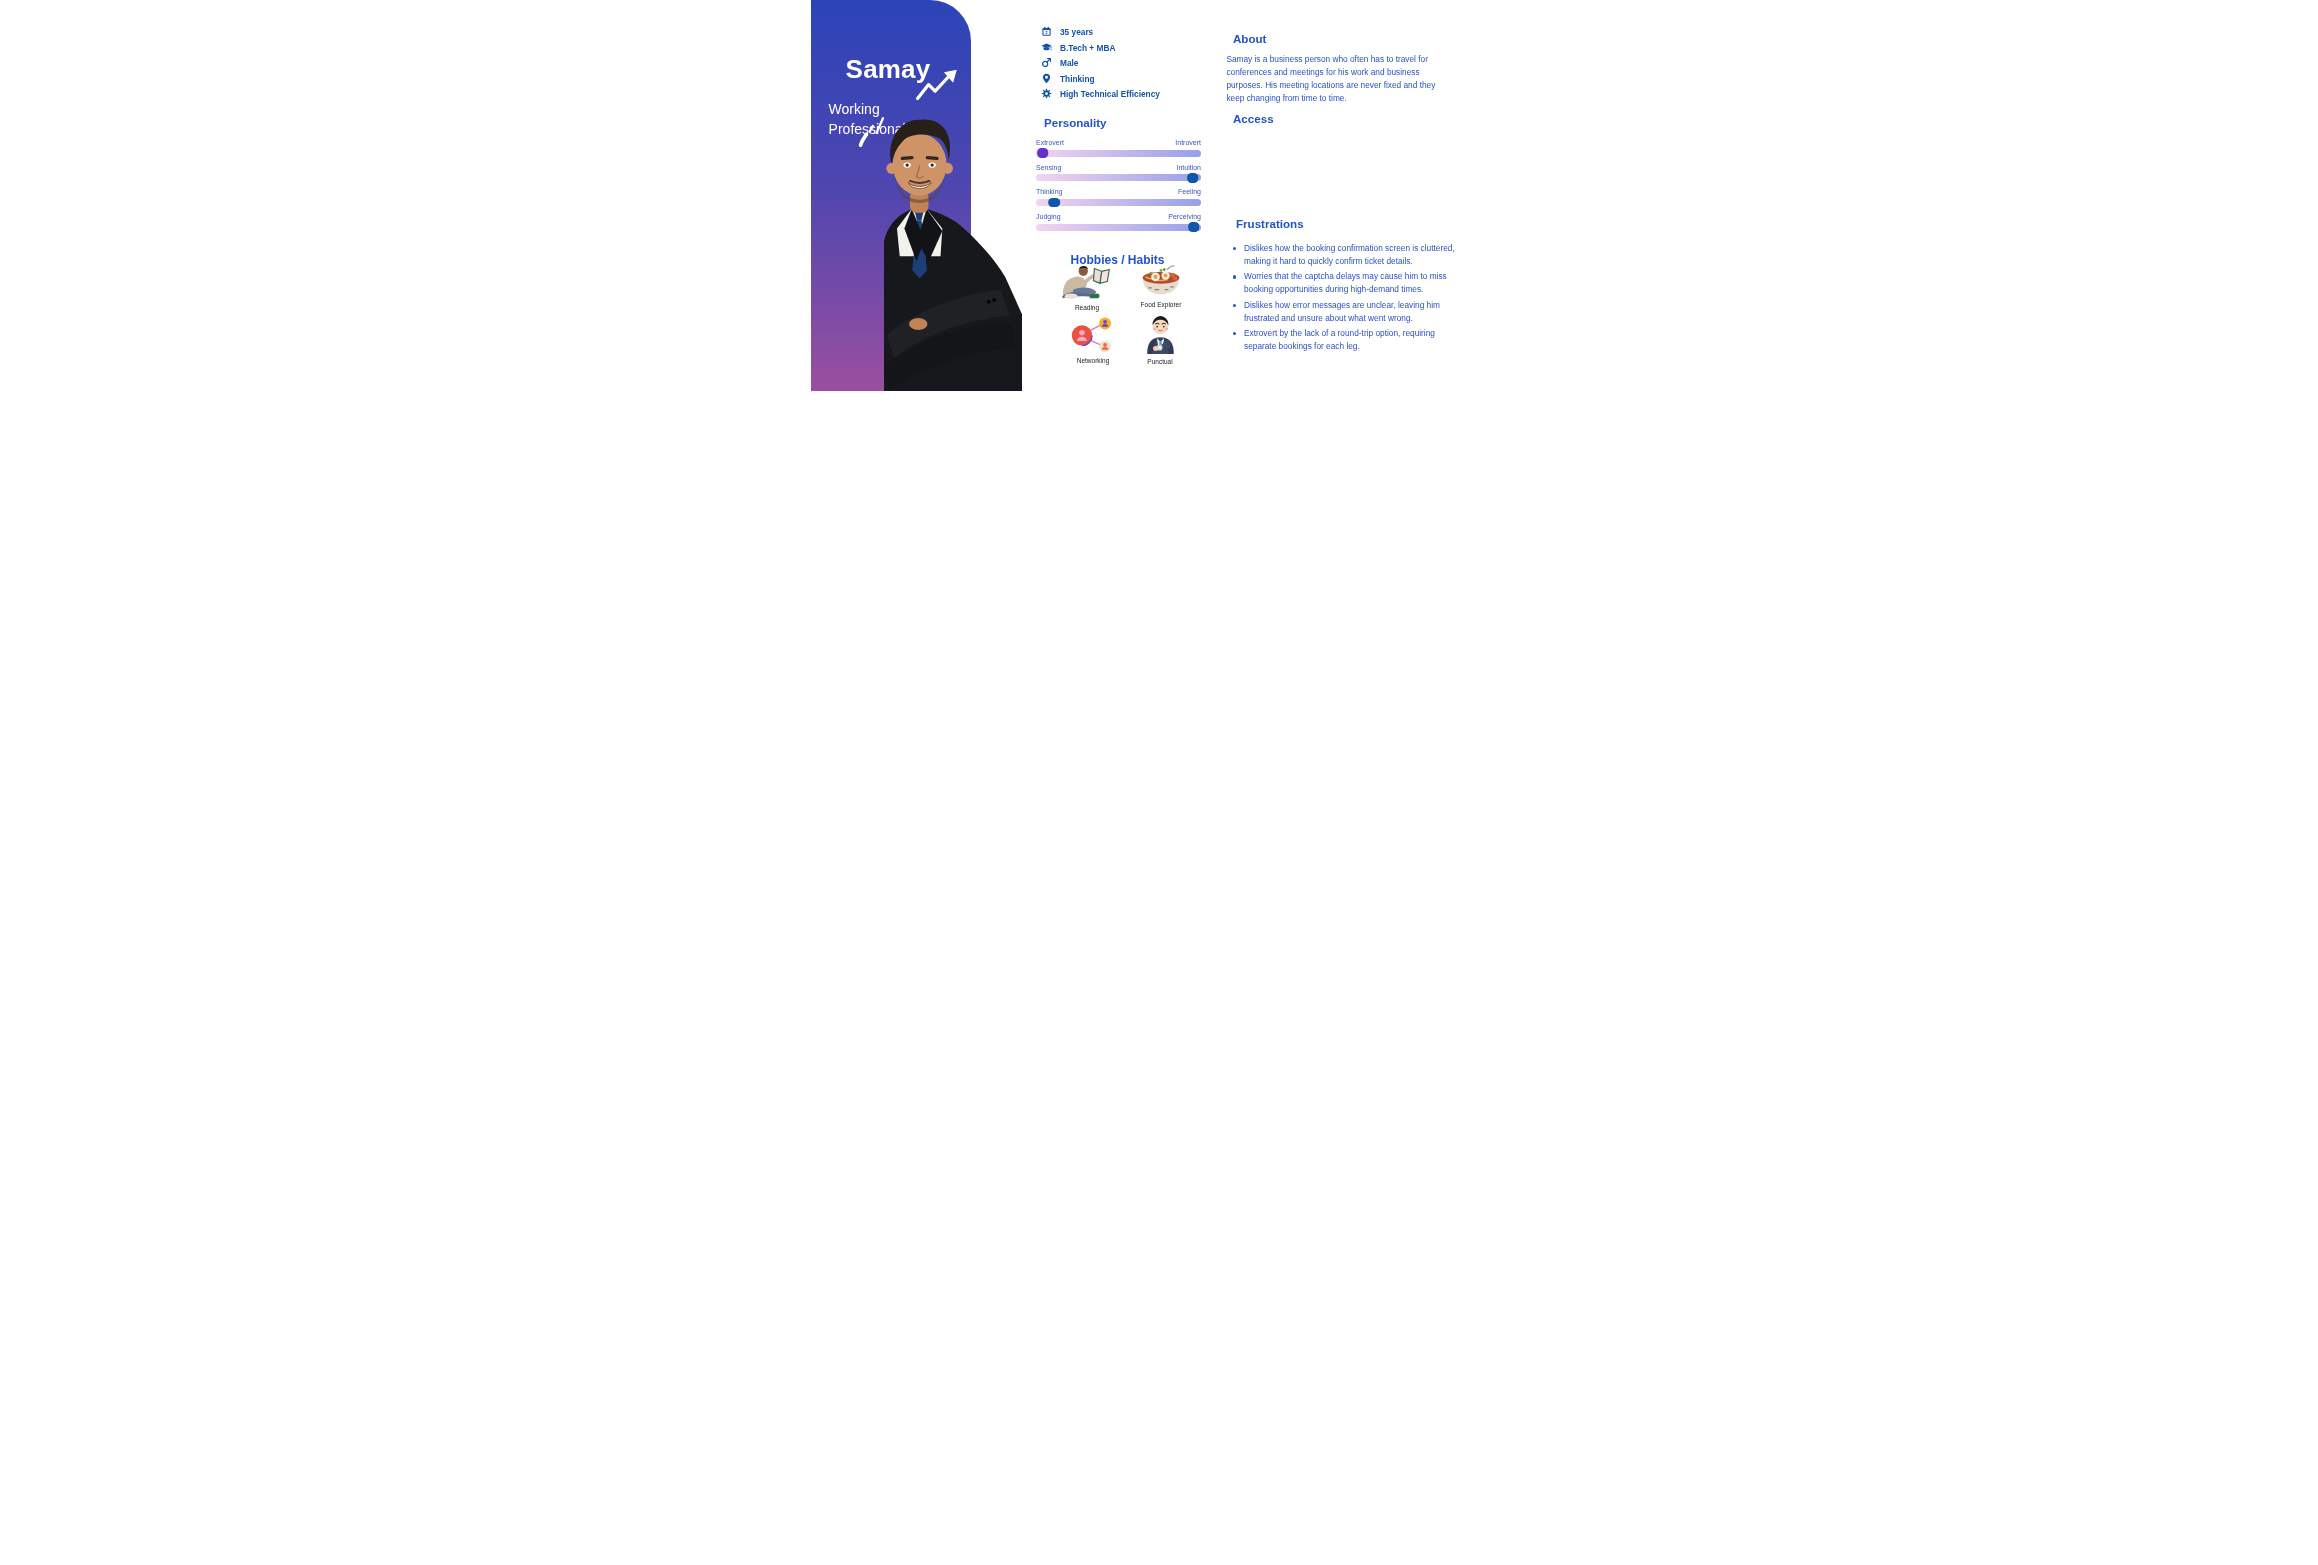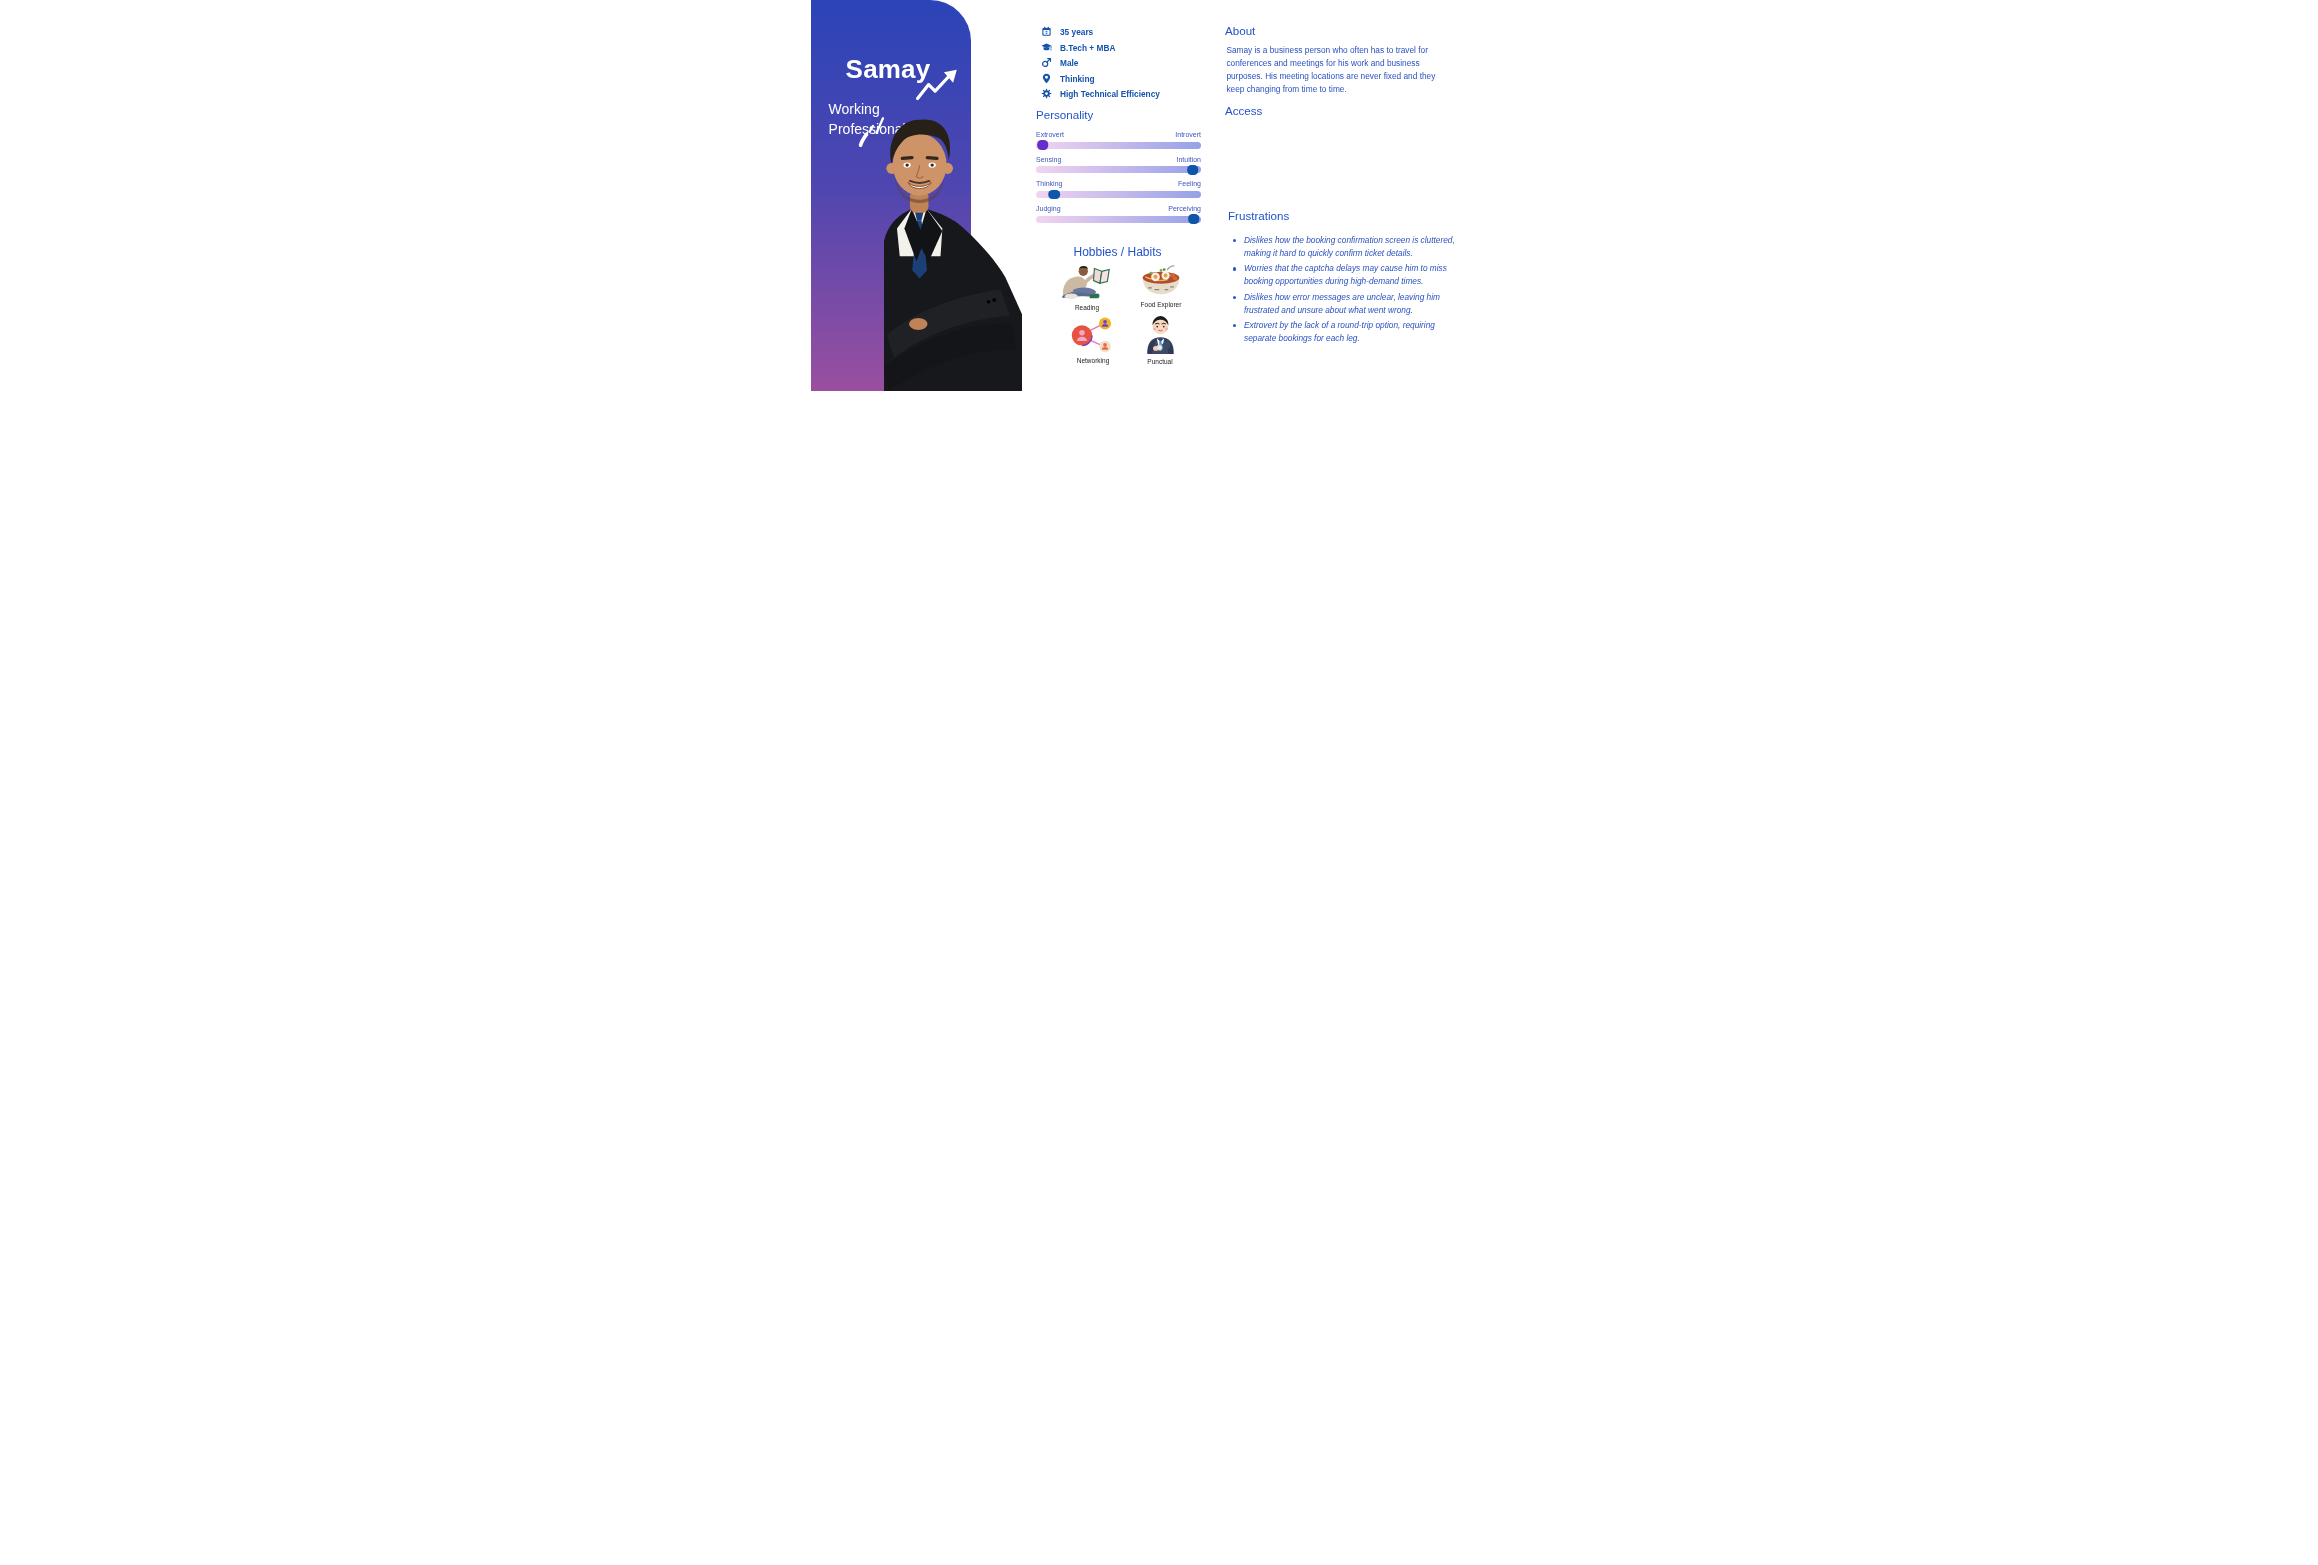--- a/index.html
+++ b/index.html
@@ -16,21 +16,21 @@
   .sparkle-svg{position:absolute;left:46px;top:116px;}
   .photo-svg{position:absolute;left:73px;top:117px;}
 
   
   .demographics{position:absolute;left:230px;top:26px;}
   .demo-row{display:flex;align-items:flex-end;gap:8px;height:11px;margin-bottom:4.6px;}
   .demo-row .ic{width:11px;height:11px;flex:0 0 11px;}
   .demo-label{font-size:8.3px;font-weight:700;color:var(--demo);white-space:nowrap;}
 
   .personality{position:absolute;left:225px;top:108px;width:165px;}
-  .sec-h{margin:0;font-size:11.6px;font-weight:400;color:var(--heading);}
+  .sec-h{margin:8px;font-size:11.6px;font-weight:700;color:var(--heading);}
   .personality .sec-h{margin-bottom:10.2px;}
   .slider{margin-bottom:7px;}
   .slider-labels{display:flex;justify-content:space-between;font-size:7px;color:var(--slider-label);margin-bottom:2.3px;line-height:8.3px;}
   .track{position:relative;height:7px;border-radius:3.7px;
     background:linear-gradient(90deg,var(--track-a),var(--track-b));}
   .knob{position:absolute;top:-1.4px;width:11.6px;height:9.7px;border-radius:4.2px;transform:translateX(-50%);}
 
   .hobbies{position:absolute;left:209px;top:245px;width:195px;height:134px;}
   .hobbies .sec-h{text-align:center;font-size:12px;}
   .hobby{position:absolute;width:70px;text-align:center;}
@@ -40,21 +40,21 @@
   .hobby-networking{left:38px;top:72px;}
   .hobby-punctual{left:105px;top:70px;}
 
   
   .about{position:absolute;left:414px;top:24px;width:246px;}
   .about p{margin:6.5px 0 0 1.4px;width:218px;font-size:8.3px;line-height:13px;color:var(--body);}
   .goals{position:absolute;left:414px;top:104px;width:250px;}
   .frustrations{position:absolute;left:417px;top:209px;width:250px;}
   ul.blist{list-style:none;margin:0;padding:0;}
   .goals ul.blist{margin-top:4.6px;}
-  .frustrations ul.blist{margin-top:12px;font-style:italic;}
+  .frustrations ul.blist{margin-top:12px;}
   ul.blist li{position:relative;padding-left:16px;font-size:8.3px;line-height:13px;color:var(--body);margin-bottom:2.3px;}
   .goals ul.blist li{width:206px;}
   .frustrations ul.blist li{width:222px;}
   ul.blist li::before{content:"";position:absolute;left:4.6px;top:5.1px;width:3.2px;height:3.2px;border-radius:50%;background:var(--bullet);}
 </style>
 </head>
 <body>
 
 <div class="stage">
 

